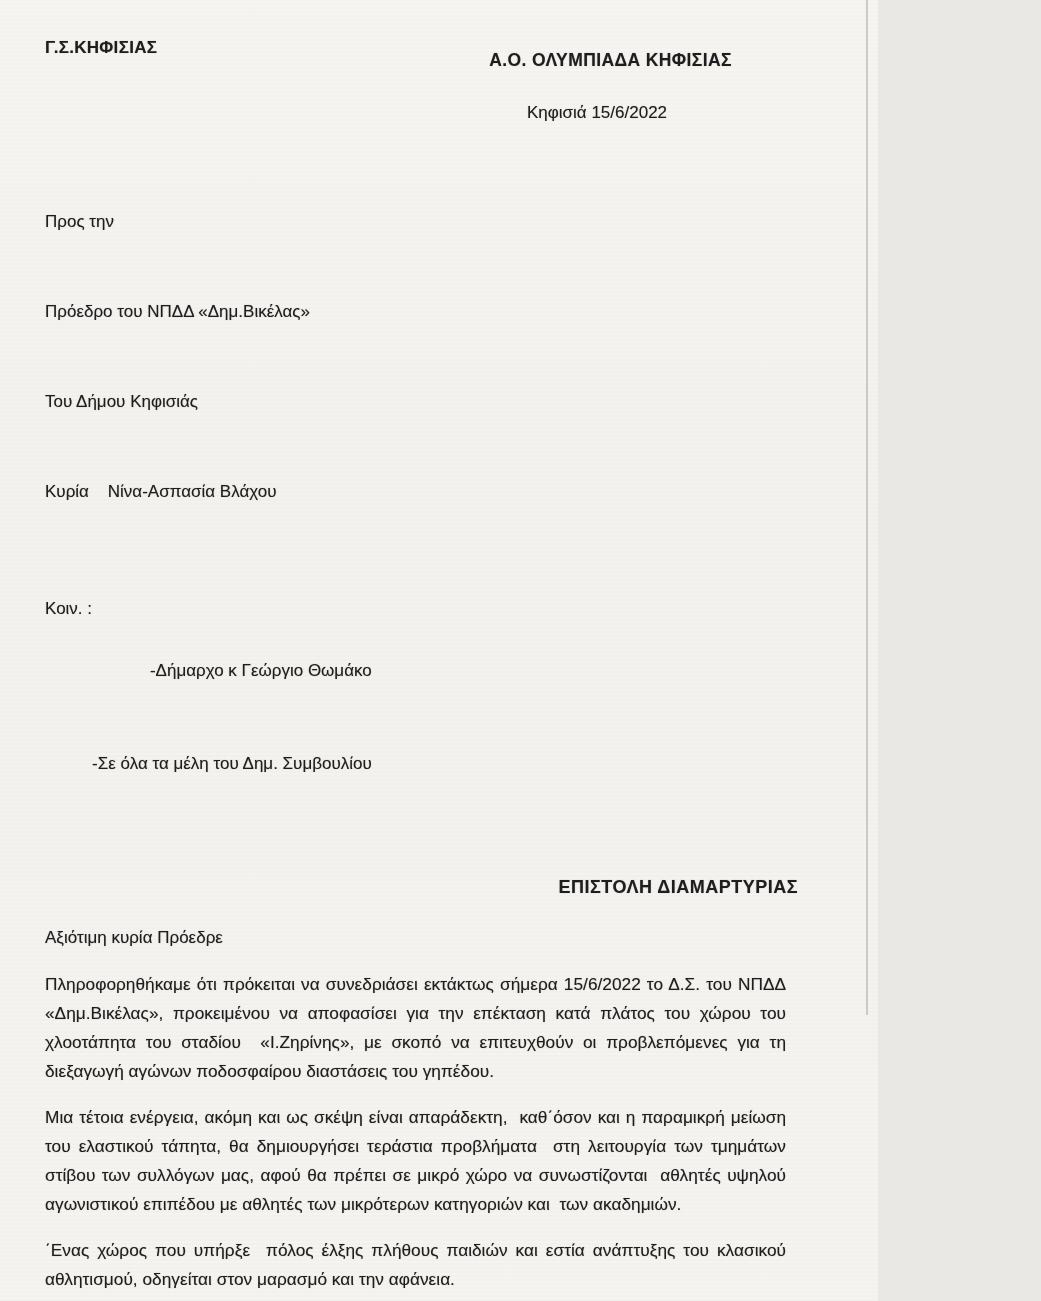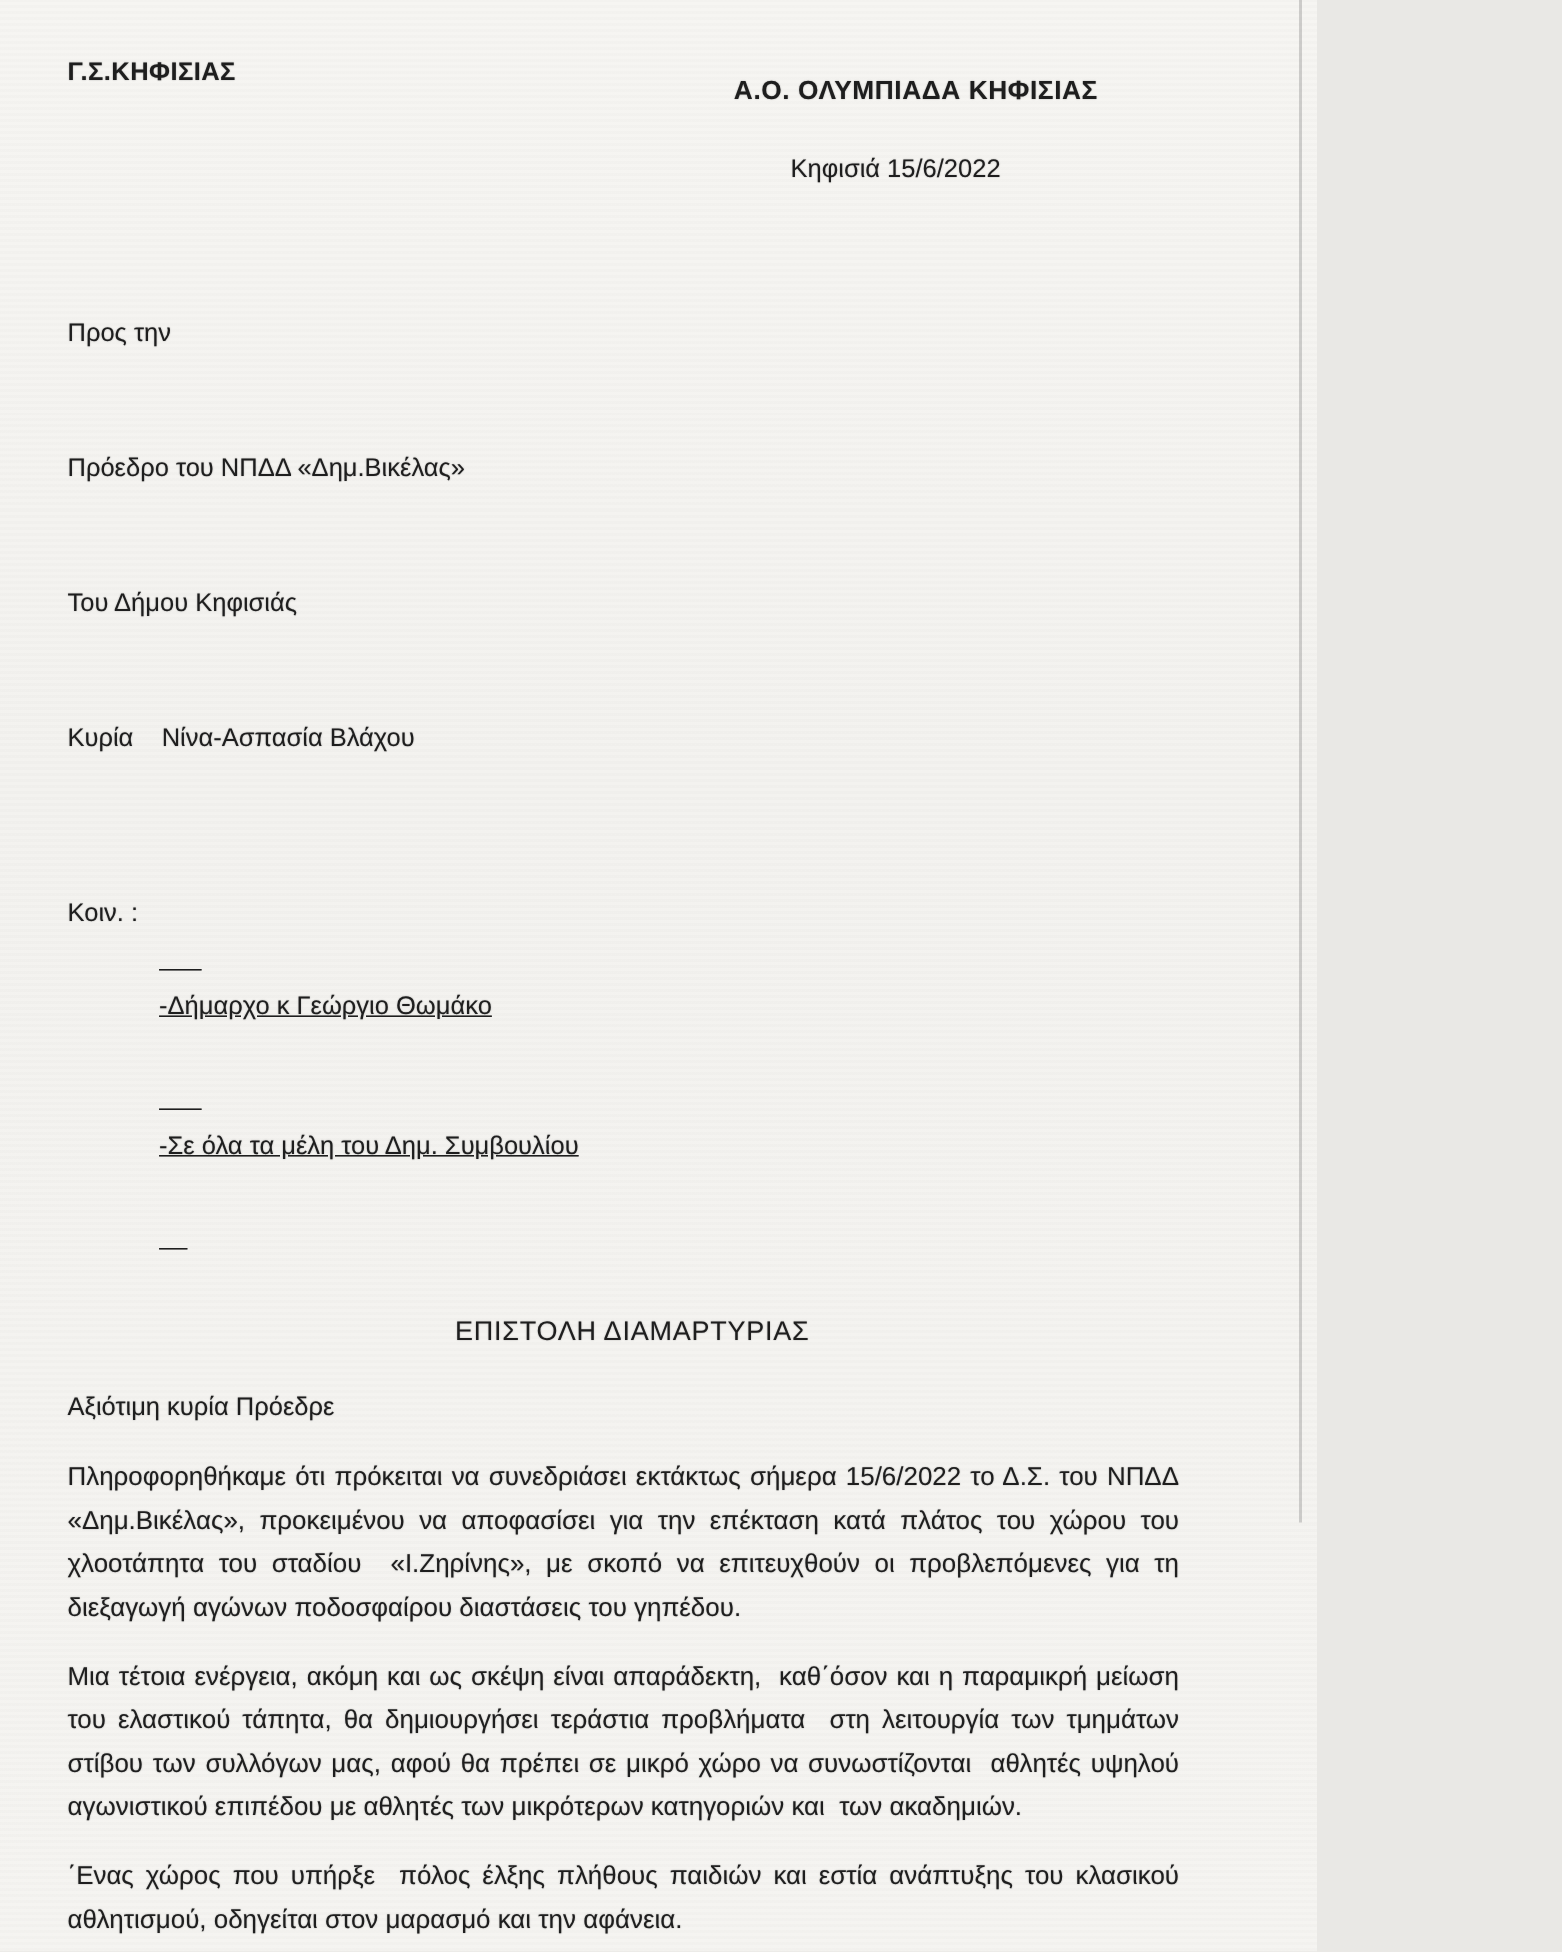--- a/index.html
+++ b/index.html
@@ -61,33 +61,33 @@
     margin-top: 24px;
     font-size: 17px;
     line-height: 30px;
     white-space: pre-wrap;
   }
   .cc {
     margin-top: 26px;
     font-size: 17px;
     line-height: 31px;
     display: flex;
+    text-align: right;
   }
   .cc-label {
     white-space: pre;
   }
   .cc-lines {
-    margin-left: 14px;
+    margin-left: 0;
     white-space: pre-wrap;
-    text-decoration: underline;
   }
   .letter-title {
     margin-top: 36px;
-    text-align: center;
-    font-weight: normal;
+    text-align: right;
+    font-weight: bold;
     font-size: 18px;
     letter-spacing: 0.5px;
   }
   .salutation {
     margin-top: 30px;
     font-size: 17px;
   }
   .body-text p {
     margin: 0 12px 17px 0;
     font-size: 17.3px;

